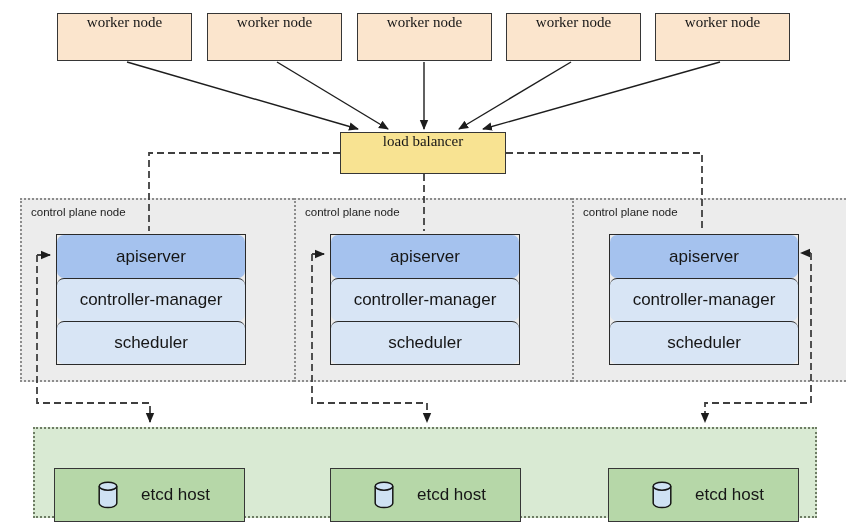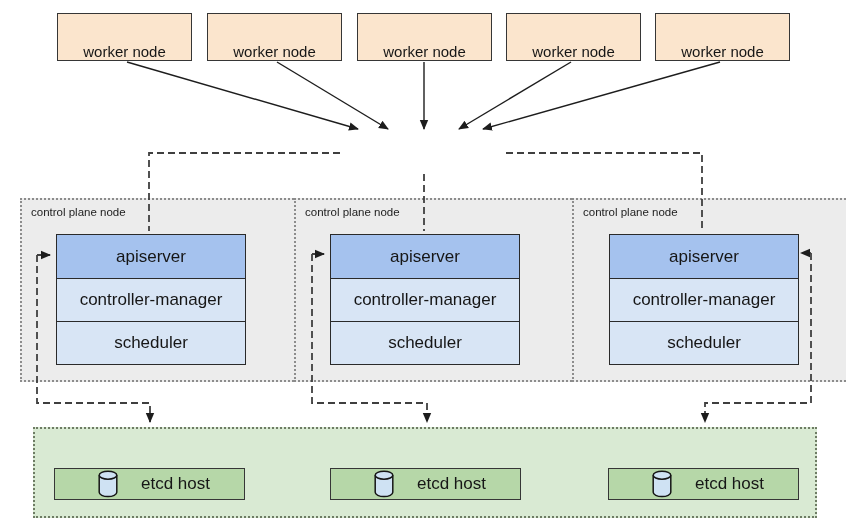--- a/index.html
+++ b/index.html
@@ -15,24 +15,25 @@
   .connectors {
     position: absolute;
     left: 0; top: 0;
     width: 846px; height: 532px;
     pointer-events: none;
     z-index: 5;
   }
   .box {
     position: absolute;
     display: flex;
-    align-items: flex-end;
+    align-items: flex-start;
     justify-content: center;
     box-sizing: border-box;
     text-align: center;
+    font-family: Liberation Serif, serif;
   }
   .worker {
     width: 135px; height: 48px;
     top: 13px;
     background: var(--worker-fill);
     border: 1.6px solid var(--node-border);
     font-size: 15px;
     z-index: 2;
   }
   .lb {
@@ -68,20 +69,21 @@
   }
   .comp {
     height: 43px;
     display: flex;
     align-items: center;
     justify-content: center;
     background: var(--component-fill);
     font-size: 17px;
     border-top: 1.6px solid var(--stack-border);
     box-sizing: border-box;
+    border-radius: 7px;
   }
   .comp:first-child { border-top: none; }
   .comp.primary { background: var(--apiserver-fill); }
   .etcd-cluster {
     position: absolute;
     left: 33px; top: 427px;
     width: 784px; height: 91px;
     box-sizing: border-box;
     background: var(--etcd-cluster-fill);
     border: 2px dotted var(--etcd-cluster-border);
@@ -90,21 +92,21 @@
   .etcd-cluster-label {
     position: absolute;
     left: 0; right: 0; top: 7px;
     text-align: center;
     font-size: 11.5px;
     color: #1c1c1c;
   }
   .etcd-host {
     position: absolute;
     top: 39px;
-    width: 191px; height: 32px;
+    width: 191px; height: 54px;
     box-sizing: border-box;
     background: var(--etcd-host-fill);
     border: 1.6px solid var(--node-border);
     display: flex;
     align-items: center;
     justify-content: center;
     gap: 22px;
     font-size: 17px;
     z-index: 3;
     padding-left: 8px;
@@ -156,20 +158,23 @@
   <div class="box worker" style="left:357px">
       <span>worker node</span>
     </div>
   <div class="box worker" style="left:506px">
       <span>worker node</span>
     </div>
   <div class="box worker" style="left:655px">
       <span>worker node</span>
     </div>
 
+  <div class="box lb">
+    <span>load balancer</span>
+  </div>
 
   <div class="cp" style="left:20px">
     <div class="cp-label">control plane node</div>
     <div class="stack">
       <div class="comp primary">apiserver</div>
       <div class="comp">controller-manager</div>
       <div class="comp">scheduler</div>
     </div>
   </div>
 

